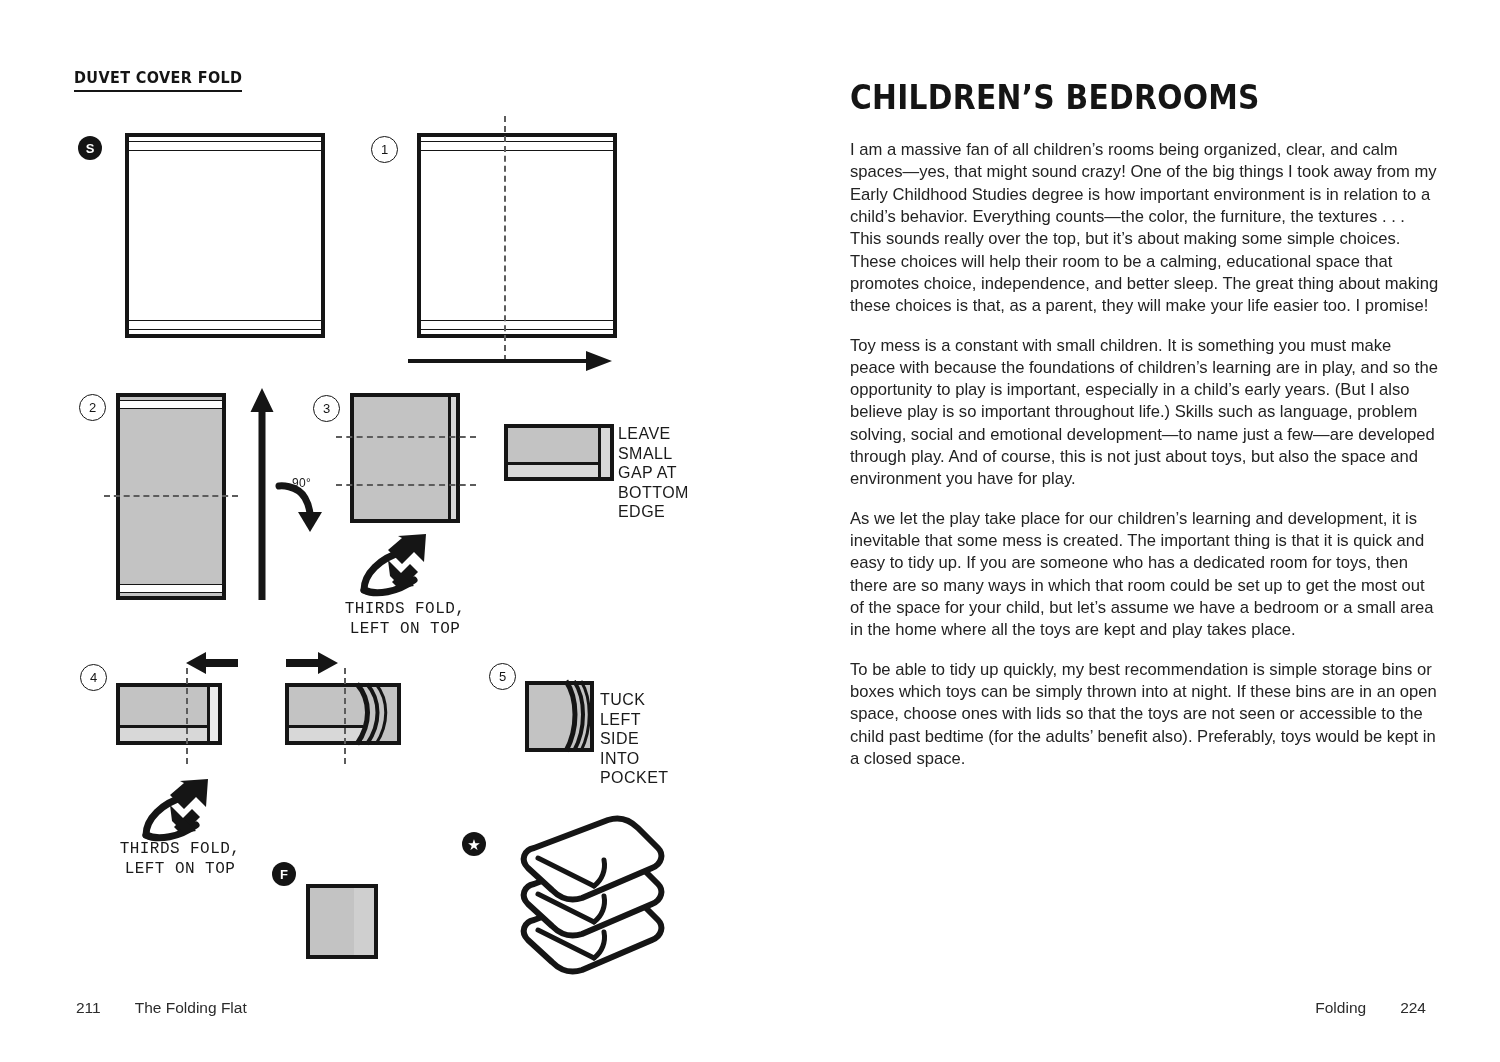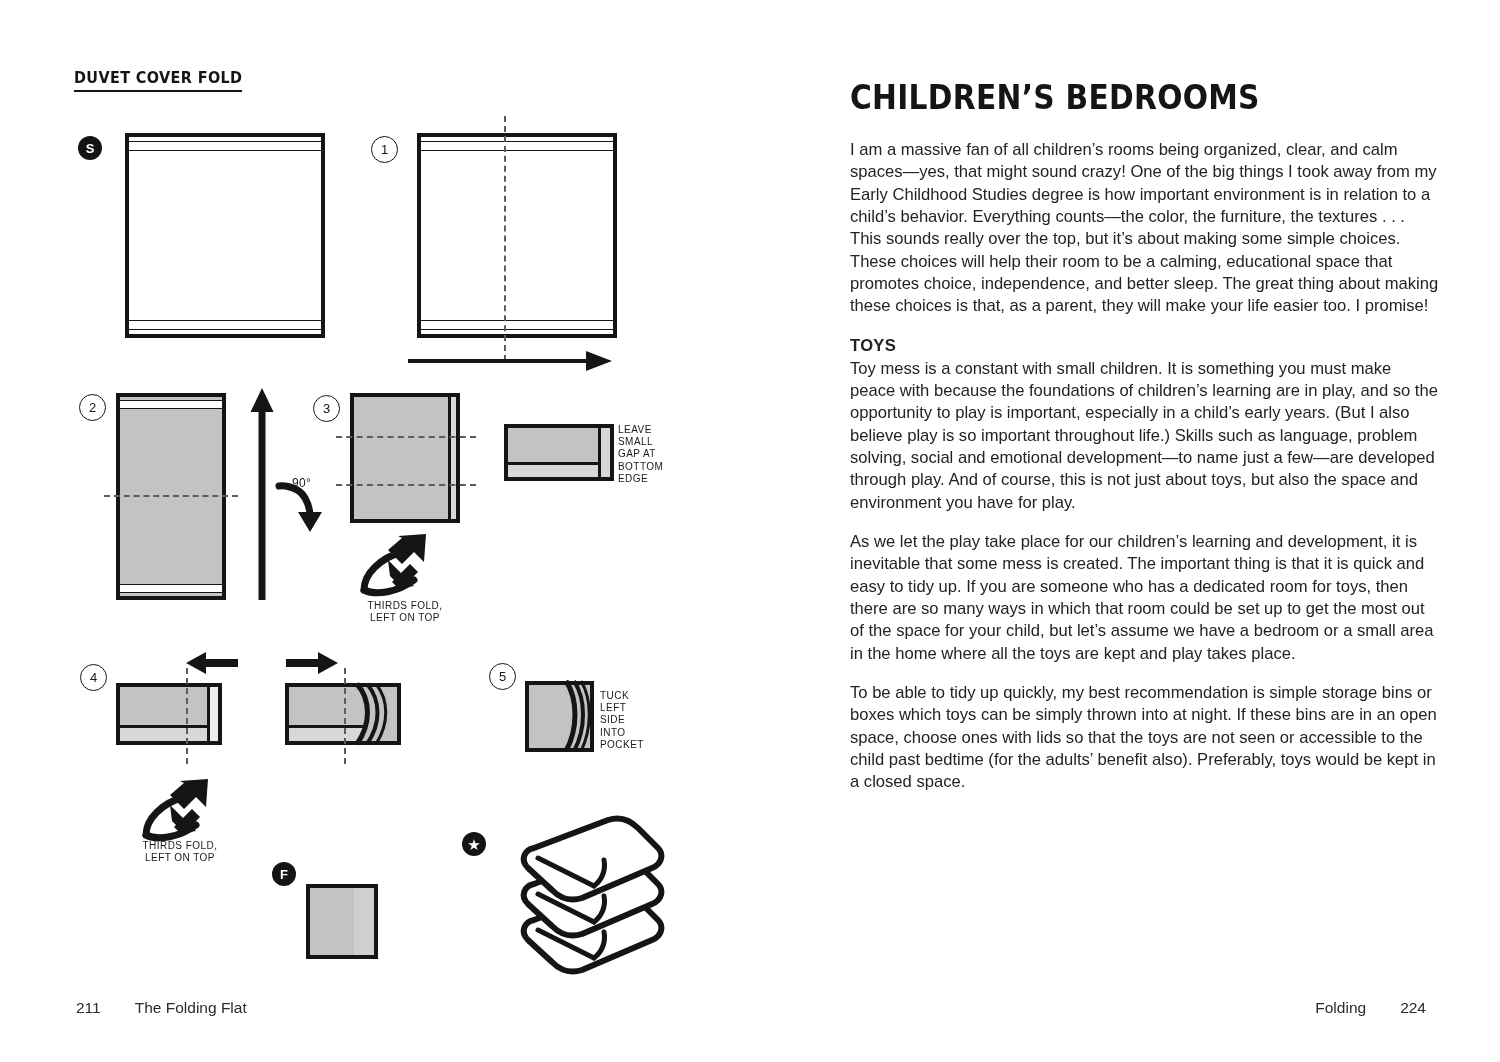--- a/index.html
+++ b/index.html
@@ -34,24 +34,24 @@
   .badge.star{font-size:15px;}
   .numcircle{
     position:absolute;
     width:25px;height:25px;border-radius:50%;
     border:1.6px solid #151515;background:#fff;color:#151515;
     display:flex;align-items:center;justify-content:center;
     font-size:13px;line-height:1;
   }
   .label{
     position:absolute;
-    font-size:10px;line-height:1.22;letter-spacing:.45px;
+    font-size:16px;line-height:1.22;letter-spacing:.45px;
     color:#1a1a1a;text-transform:uppercase;white-space:pre-line;
   }
-  .label.center{text-align:center;}
+  .label.center{text-align:center;font-family:Liberation Mono, monospace;}
 
   .sheet{position:absolute;box-sizing:border-box;border:4px solid #151515;background:#fff;}
   .sheet .fill{position:absolute;background:#c3c3c3;}
   .sheet .hem{position:absolute;background:#fff;border-top:1.6px solid #151515;border-bottom:1.6px solid #151515;}
   .sheet .vline{position:absolute;background:#151515;}
   .sheet .hline{position:absolute;background:#151515;}
 
   .dash-v{position:absolute;border-left:2px dashed #5c5c5c;}
   .dash-h{position:absolute;border-top:2px dashed #5c5c5c;}
 
@@ -260,21 +260,20 @@
     </div>
   </div>
 
   <div class="page page-right">
 
     <div class="body-col" style="left:30px;top:78px;">
       <h1 class="chapter-title" style="position:static;margin:0 0 22px 0;">CHILDREN’S BEDROOMS</h1>
 
       <p>I am a massive fan of all children’s rooms being organized, clear, and calm spaces—yes, that might sound crazy! One of the big things I took away from my Early Childhood Studies degree is how important environment is in relation to a child’s behavior. Everything counts—the color, the furniture, the textures . . . This sounds really over the top, but it’s about making some simple choices. These choices will help their room to be a calming, educational space that promotes choice, independence, and better sleep. The great thing about making these choices is that, as a parent, they will make your life easier too. I promise!</p>
 
-      <p class="subhead">TOYS</p>
       <p>Toy mess is a constant with small children. It is something you must make peace with because the foundations of children’s learning are in play, and so the opportunity to play is important, especially in a child’s early years. (But I also believe play is so important throughout life.) Skills such as language, problem solving, social and emotional development—to name just a few—are developed through play. And of course, this is not just about toys, but also the space and environment you have for play.</p>
       <p>As we let the play take place for our children’s learning and development, it is inevitable that some mess is created. The important thing is that it is quick and easy to tidy up. If you are someone who has a dedicated room for toys, then there are so many ways in which that room could be set up to get the most out of the space for your child, but let’s assume we have a bedroom or a small area in the home where all the toys are kept and play takes place.</p>
       <p>To be able to tidy up quickly, my best recommendation is simple storage bins or boxes which toys can be simply thrown into at night. If these bins are in an open space, choose ones with lids so that the toys are not seen or accessible to the child past bedtime (for the adults’ benefit also). Preferably, toys would be kept in a closed space.</p>
     </div>
 
     <div class="folio folio-right">
       <span>Folding</span>
       <span>224</span>
     </div>
   </div>

